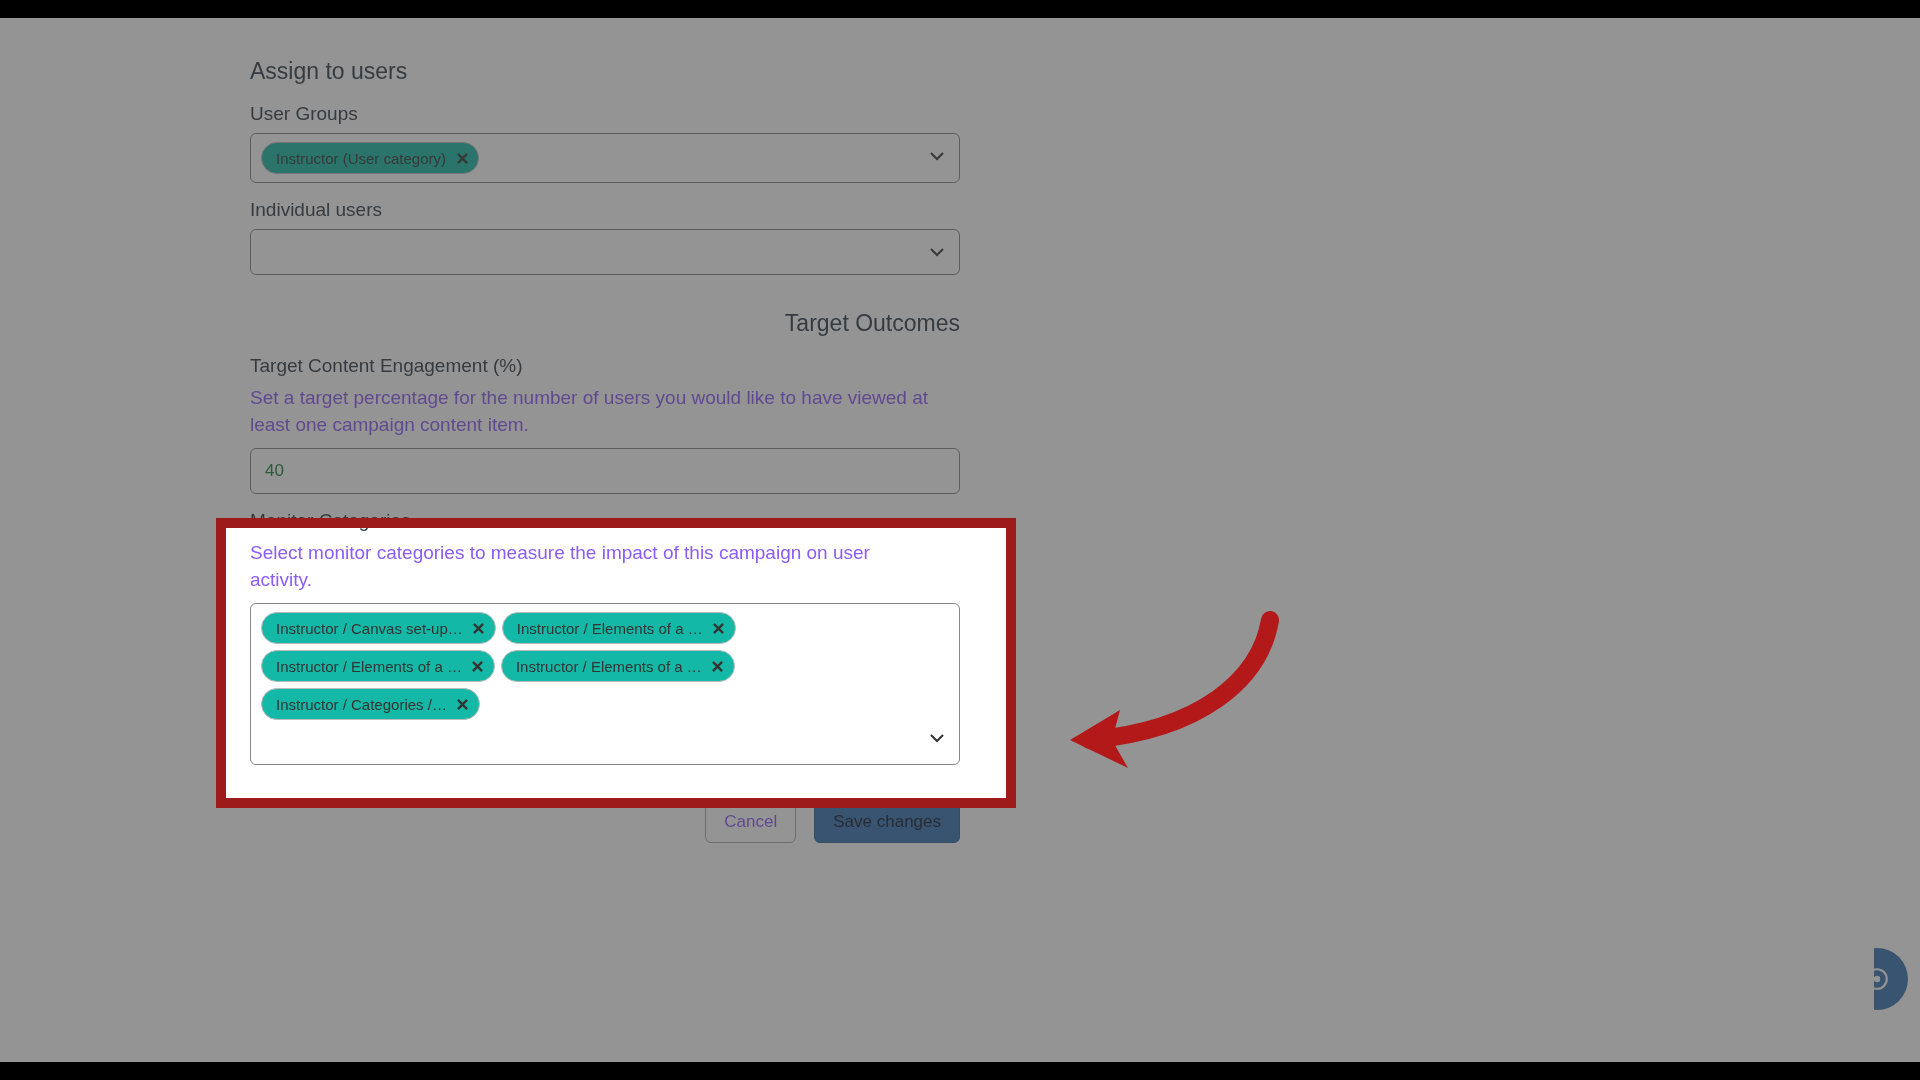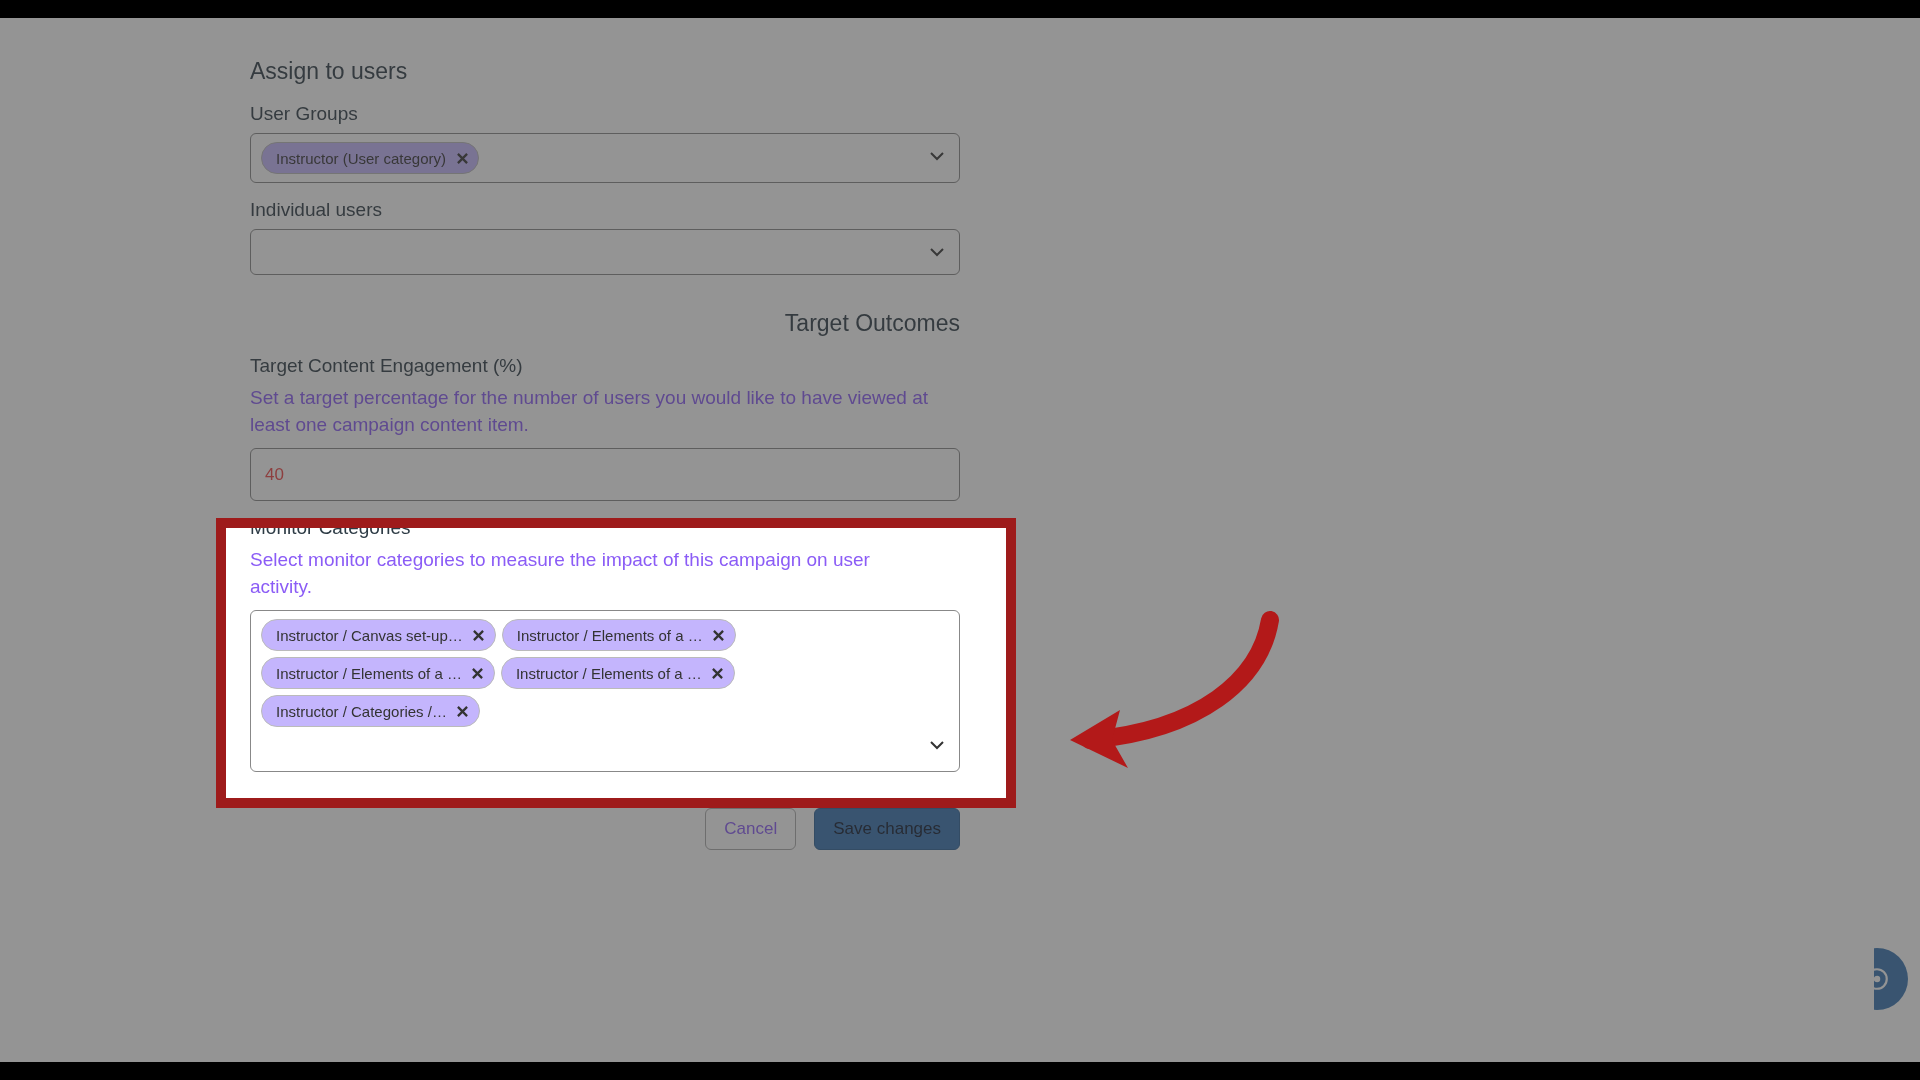--- a/index.html
+++ b/index.html
@@ -97,21 +97,21 @@
     .chevron-svg {
       width: 16px;
       height: 16px;
       stroke: #333;
       stroke-width: 2;
       fill: none;
     }
     .chip {
       display: inline-flex;
       align-items: center;
-      background: #c4b5fd;
+      background: #14b8a6;
       border: 1px solid #bbb;
       border-radius: 18px;
       padding: 4px 8px 4px 14px;
       font-size: 15px;
       color: #333;
       height: 32px;
     }
     .chip-remove {
       margin-left: 8px;
       cursor: pointer;
@@ -126,23 +126,23 @@
       height: 11px;
       stroke: #333;
       stroke-width: 2.5;
     }
     .text-input {
       width: 100%;
       border: 1px solid #888;
       border-radius: 6px;
       padding: 12px 14px;
       font-size: 17px;
-      color: #ef4444;
+      color: #15803d;
       background: #fff;
-      height: 53px;
+      height: 46px;
     }
     .field-block {
       margin-bottom: 16px;
     }
     .button-row {
       display: flex;
       justify-content: flex-end;
       gap: 18px;
       margin-top: 36px;
     }

